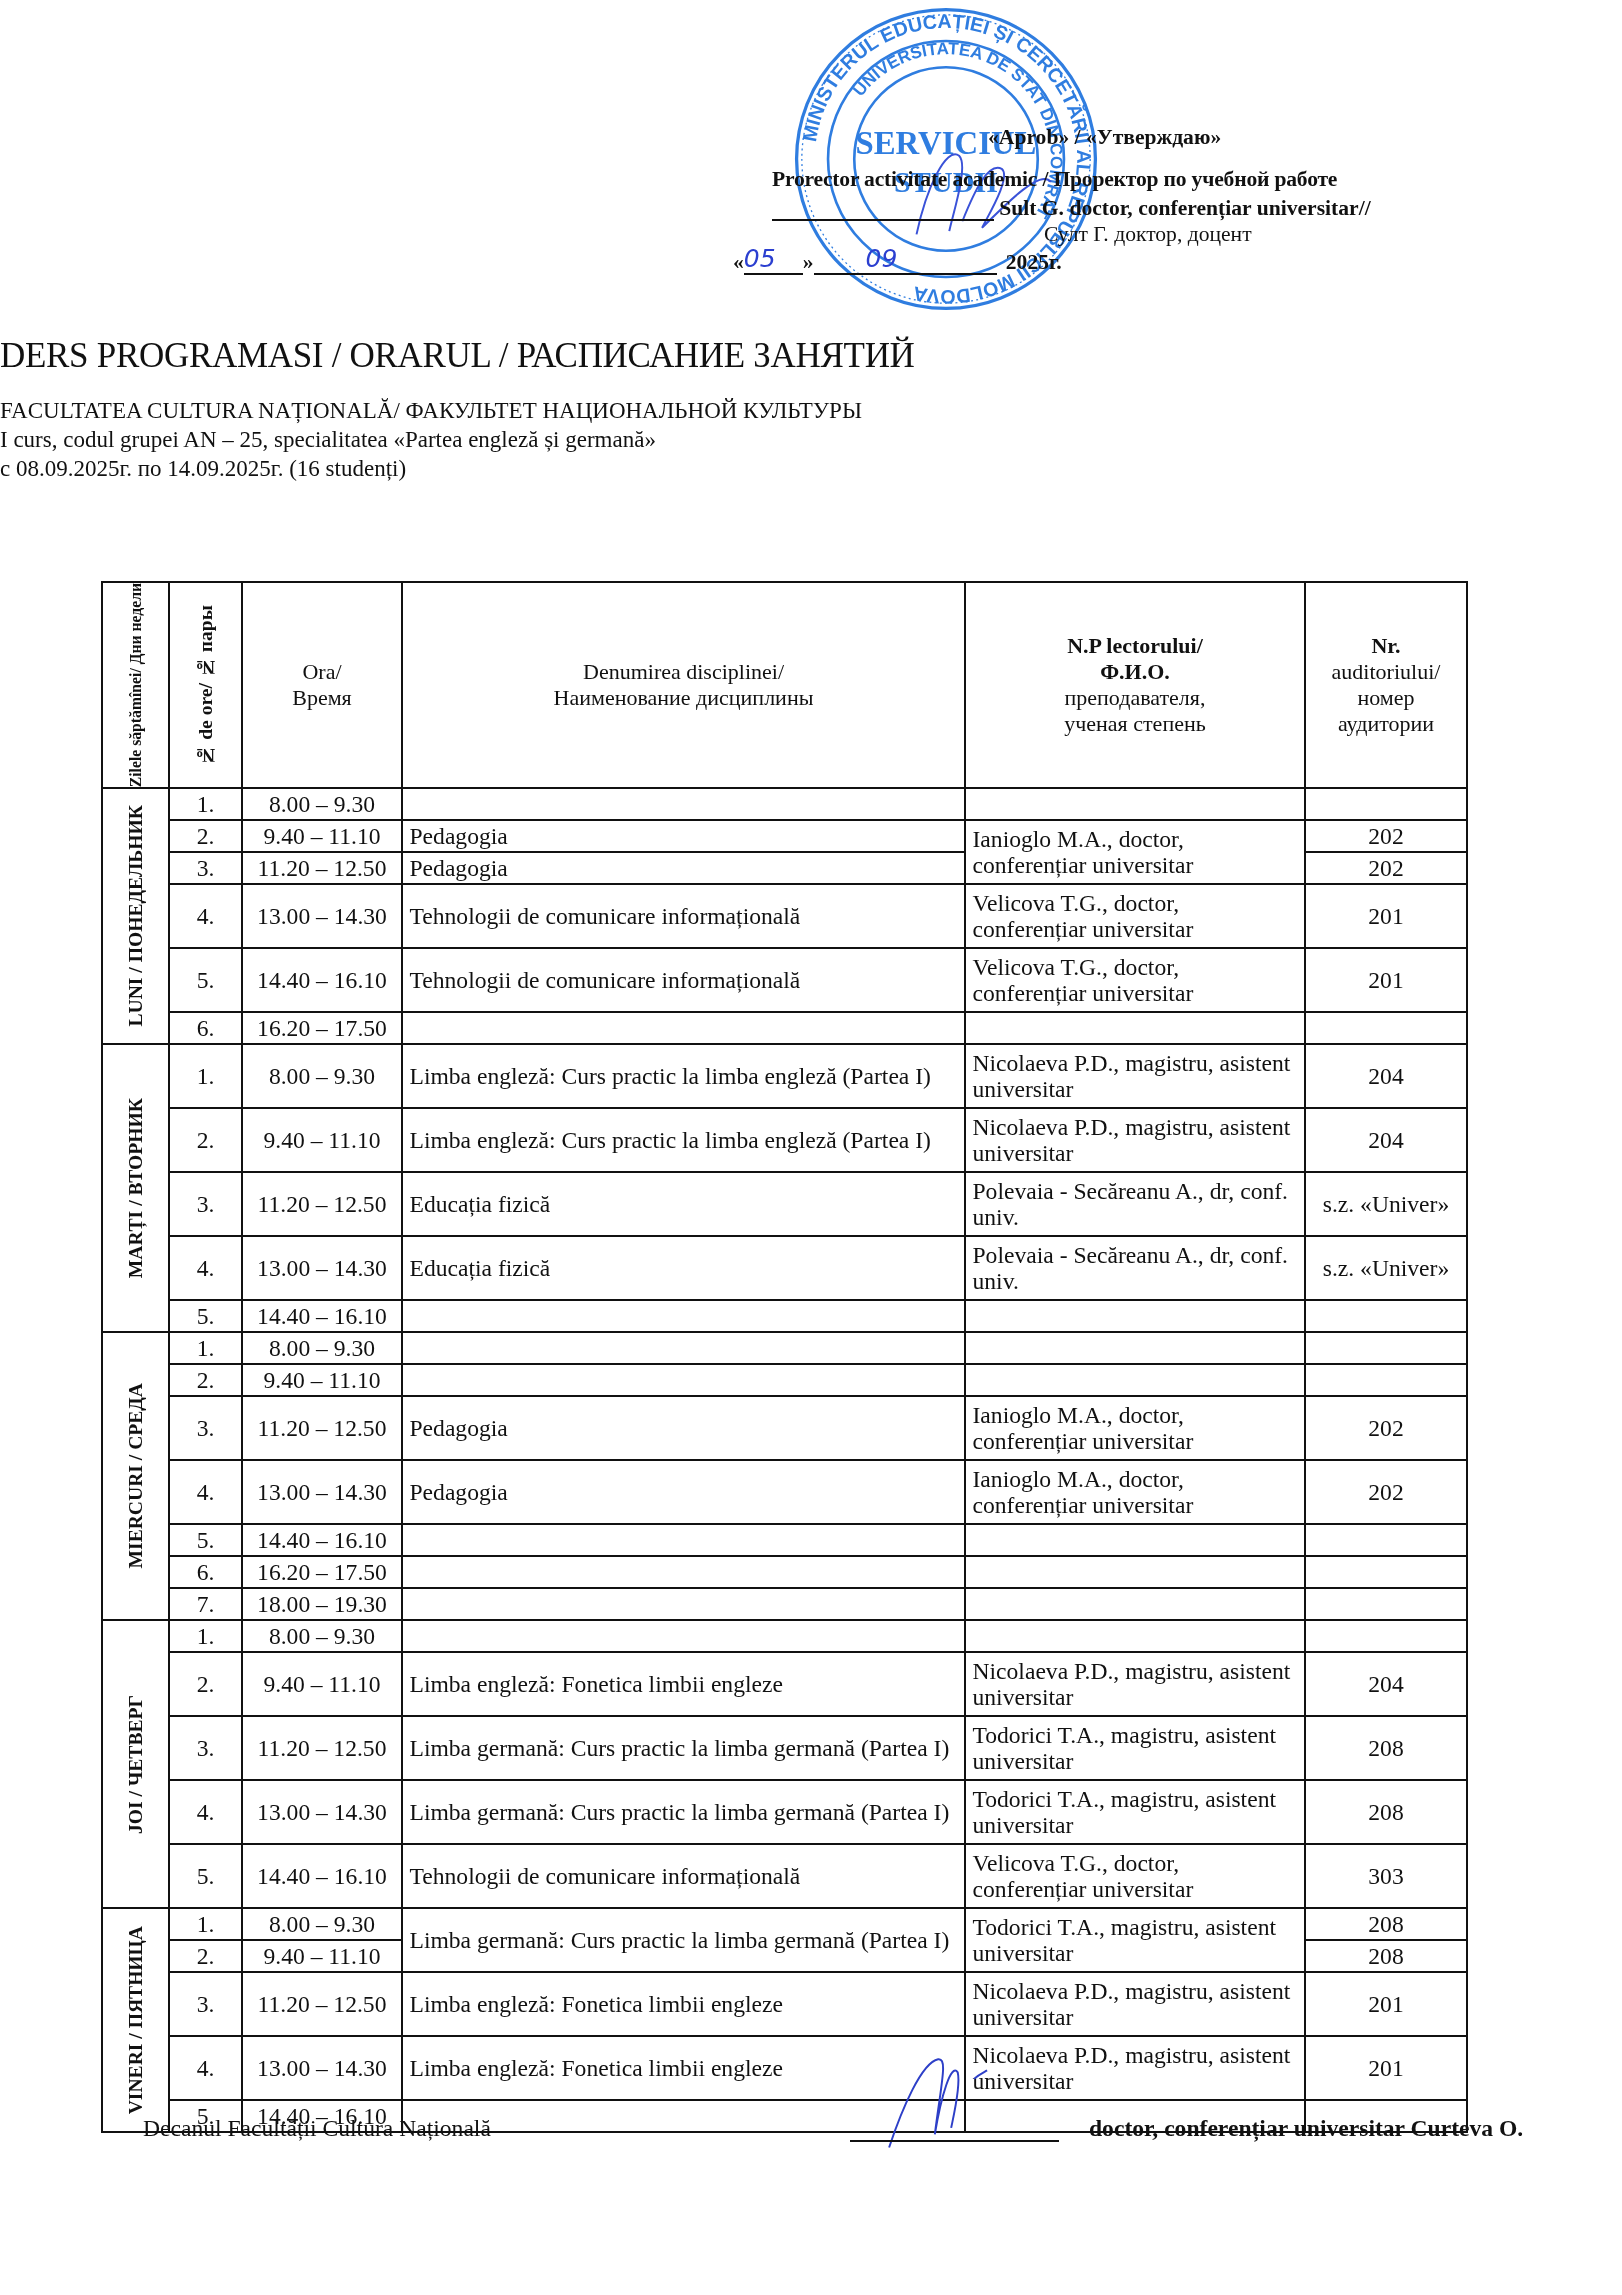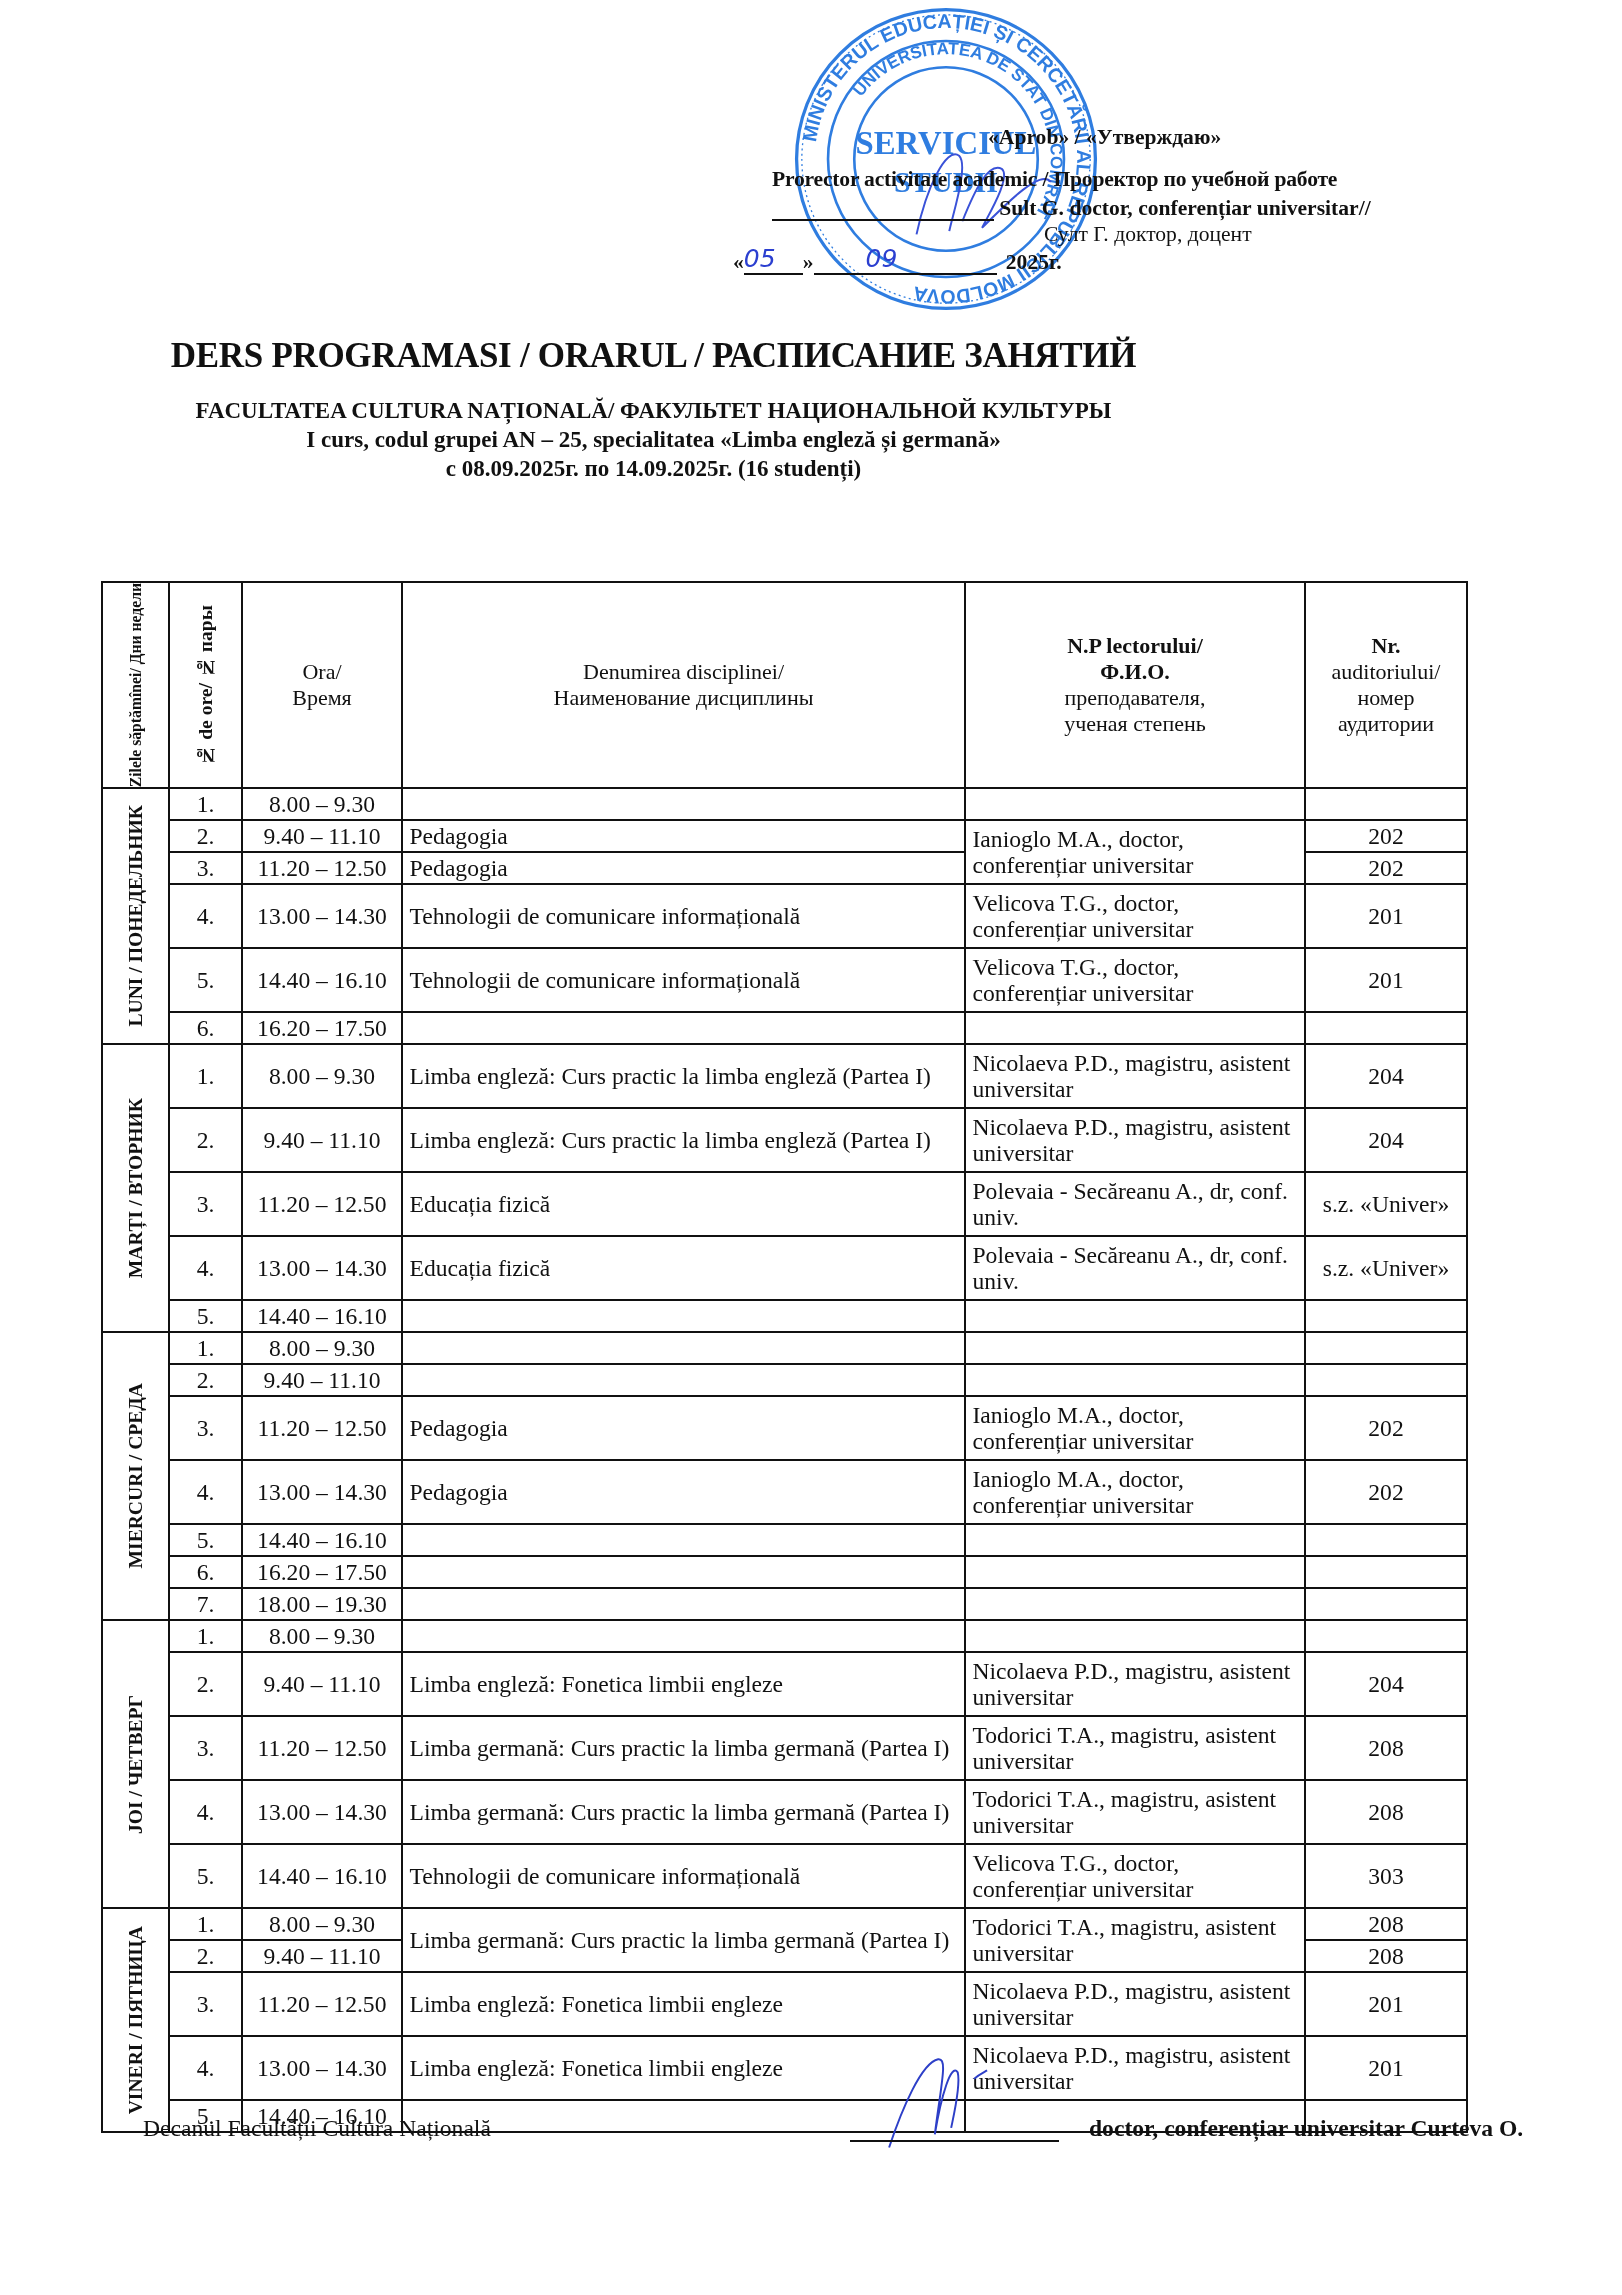--- a/index.html
+++ b/index.html
@@ -18,21 +18,21 @@
   .approve .l3 { position:absolute; left:0; top:71px; white-space:nowrap; }
   .approve .l3 .line { display:inline-block; width:222px; border-bottom:2px solid #111; vertical-align:bottom; margin-right:5.2px; }
   .approve .l3 b { font-weight:bold; }
   .approve .l4 { position:absolute; left:272px; top:97px; white-space:nowrap; }
   .approve .l5 { position:absolute; left:-39px; top:122px; white-space:nowrap; font-weight:bold; }
   .approve .l5 .u1 { display:inline-block; width:59px; border-bottom:2px solid #111; vertical-align:bottom; }
   .approve .l5 .u2 { display:inline-block; width:183px; border-bottom:2px solid #111; vertical-align:bottom; margin-right:9.2px; }
   .hand { font-family:"DejaVu Sans", sans-serif; color:#2b3fd0; font-style:italic; font-weight:normal; font-size:25px; }
 
   
-  .titles { left:0; top:335px; width:1307px; text-align:center; font-weight:bold; }
+  .titles { left:0; top:335px; width:1307px; text-align:left; font-weight:normal; }
   .titles .t1 { font-size:35px; line-height:42px; letter-spacing:-0.3px; }
   .titles .t2 { font-size:23px; line-height:29px; margin-top:19px; }
   .titles .t3 { font-size:23px; line-height:29px; }
 
   
   .tbl { left:101px; top:581px; width:1366px; }
   table { border-collapse:collapse; table-layout:fixed; width:1366px; }
   td, th { border:2px solid #111; padding:0 6.5px; font-weight:normal; font-size:23.6px; line-height:26px; vertical-align:middle; }
   th { text-align:center; font-weight:bold; font-size:22px; line-height:26px;border-radius:26px; }
   col.c-day { width:67px; } col.c-num { width:73px; } col.c-time { width:160px; }
@@ -86,21 +86,21 @@
   </div>
   <div class="l4">Султ Г. доктор, доцент</div>
   <div class="l5">
     <span>«</span><span class="u1"><span class="hand">05</span></span><span>»</span><span class="u2"><span class="hand" style="margin-left:52px">09</span></span><span>2025г.</span>
   </div>
 </div>
 
 <div class="abs titles">
   <div class="t1">DERS PROGRAMASI /  ORARUL /  РАСПИСАНИЕ  ЗАНЯТИЙ</div>
   <div class="t2">FACULTATEA CULTURA NAȚIONALĂ/ ФАКУЛЬТЕТ НАЦИОНАЛЬНОЙ КУЛЬТУРЫ</div>
-  <div class="t3">I curs, codul grupei  AN – 25, specialitatea «Limba engleză și germană»</div>
+  <div class="t3">I curs, codul grupei  AN – 25, specialitatea «Partea engleză și germană»</div>
   <div class="t3">с 08.09.2025г.  по 14.09.2025г.  (16 studenți)</div>
 </div>
 
 <div class="abs tbl">
   <table>
     <colgroup>
       <col class="c-day">
         <col class="c-num">
         <col class="c-time">
         <col class="c-disc">

